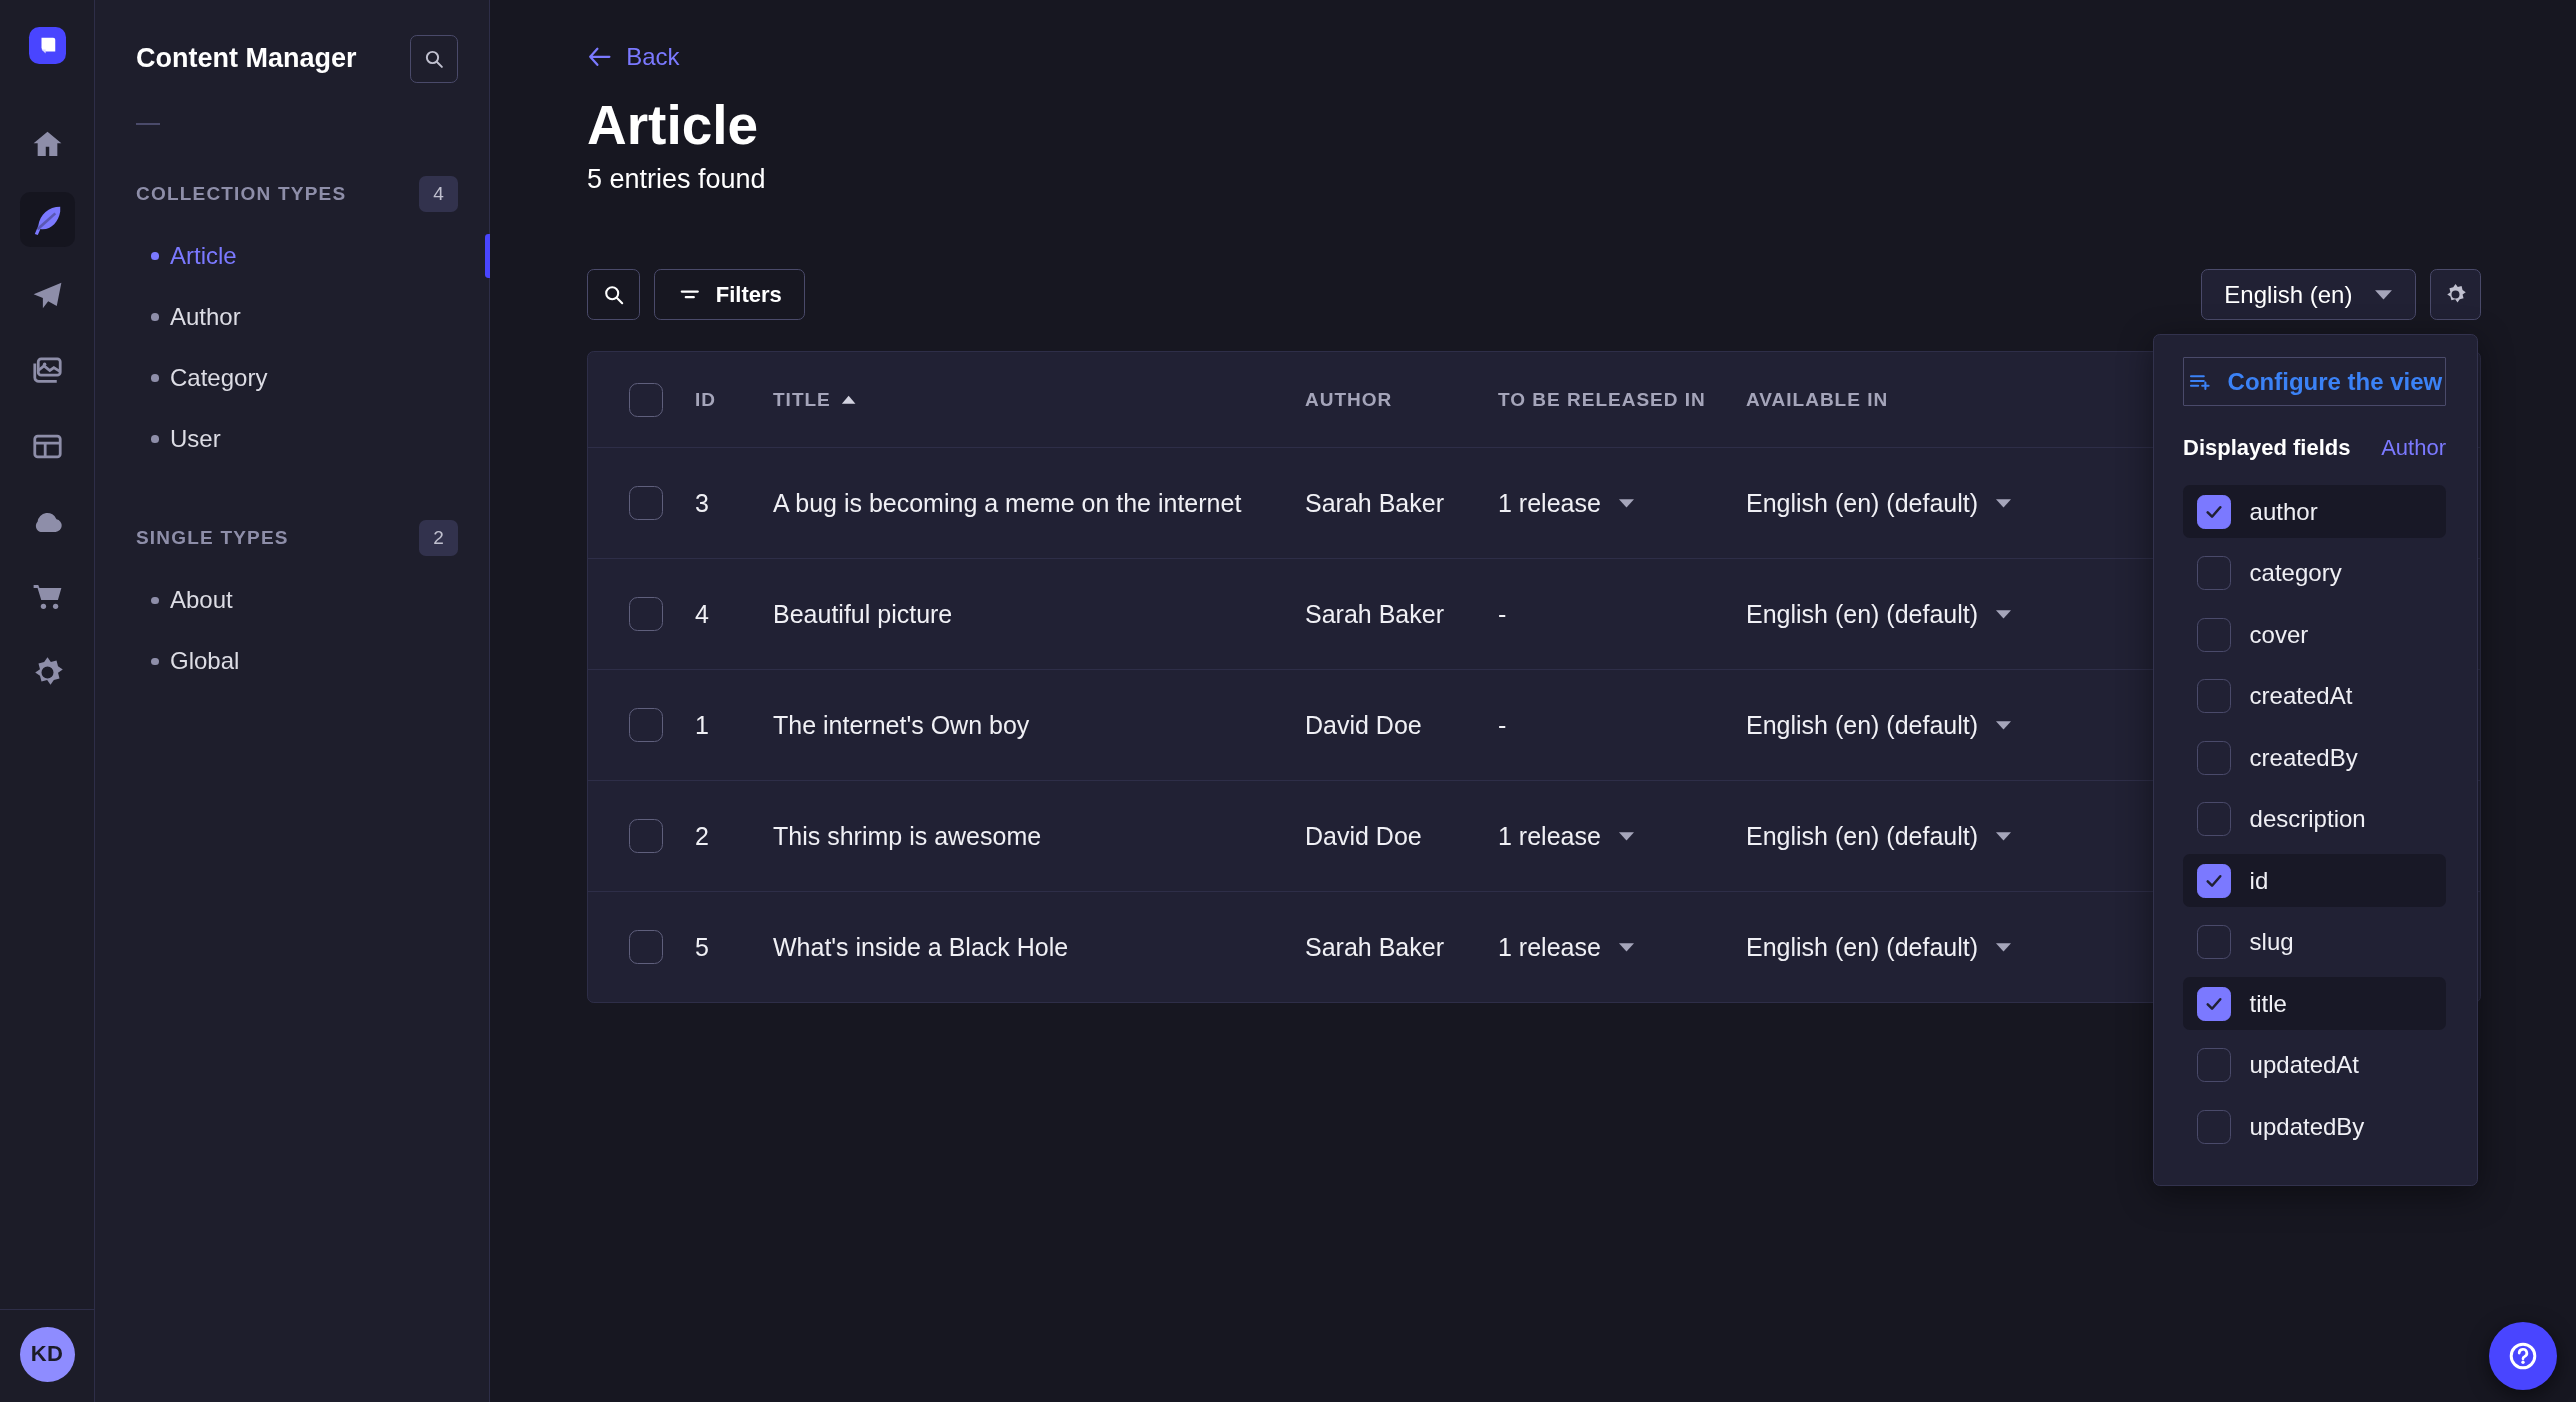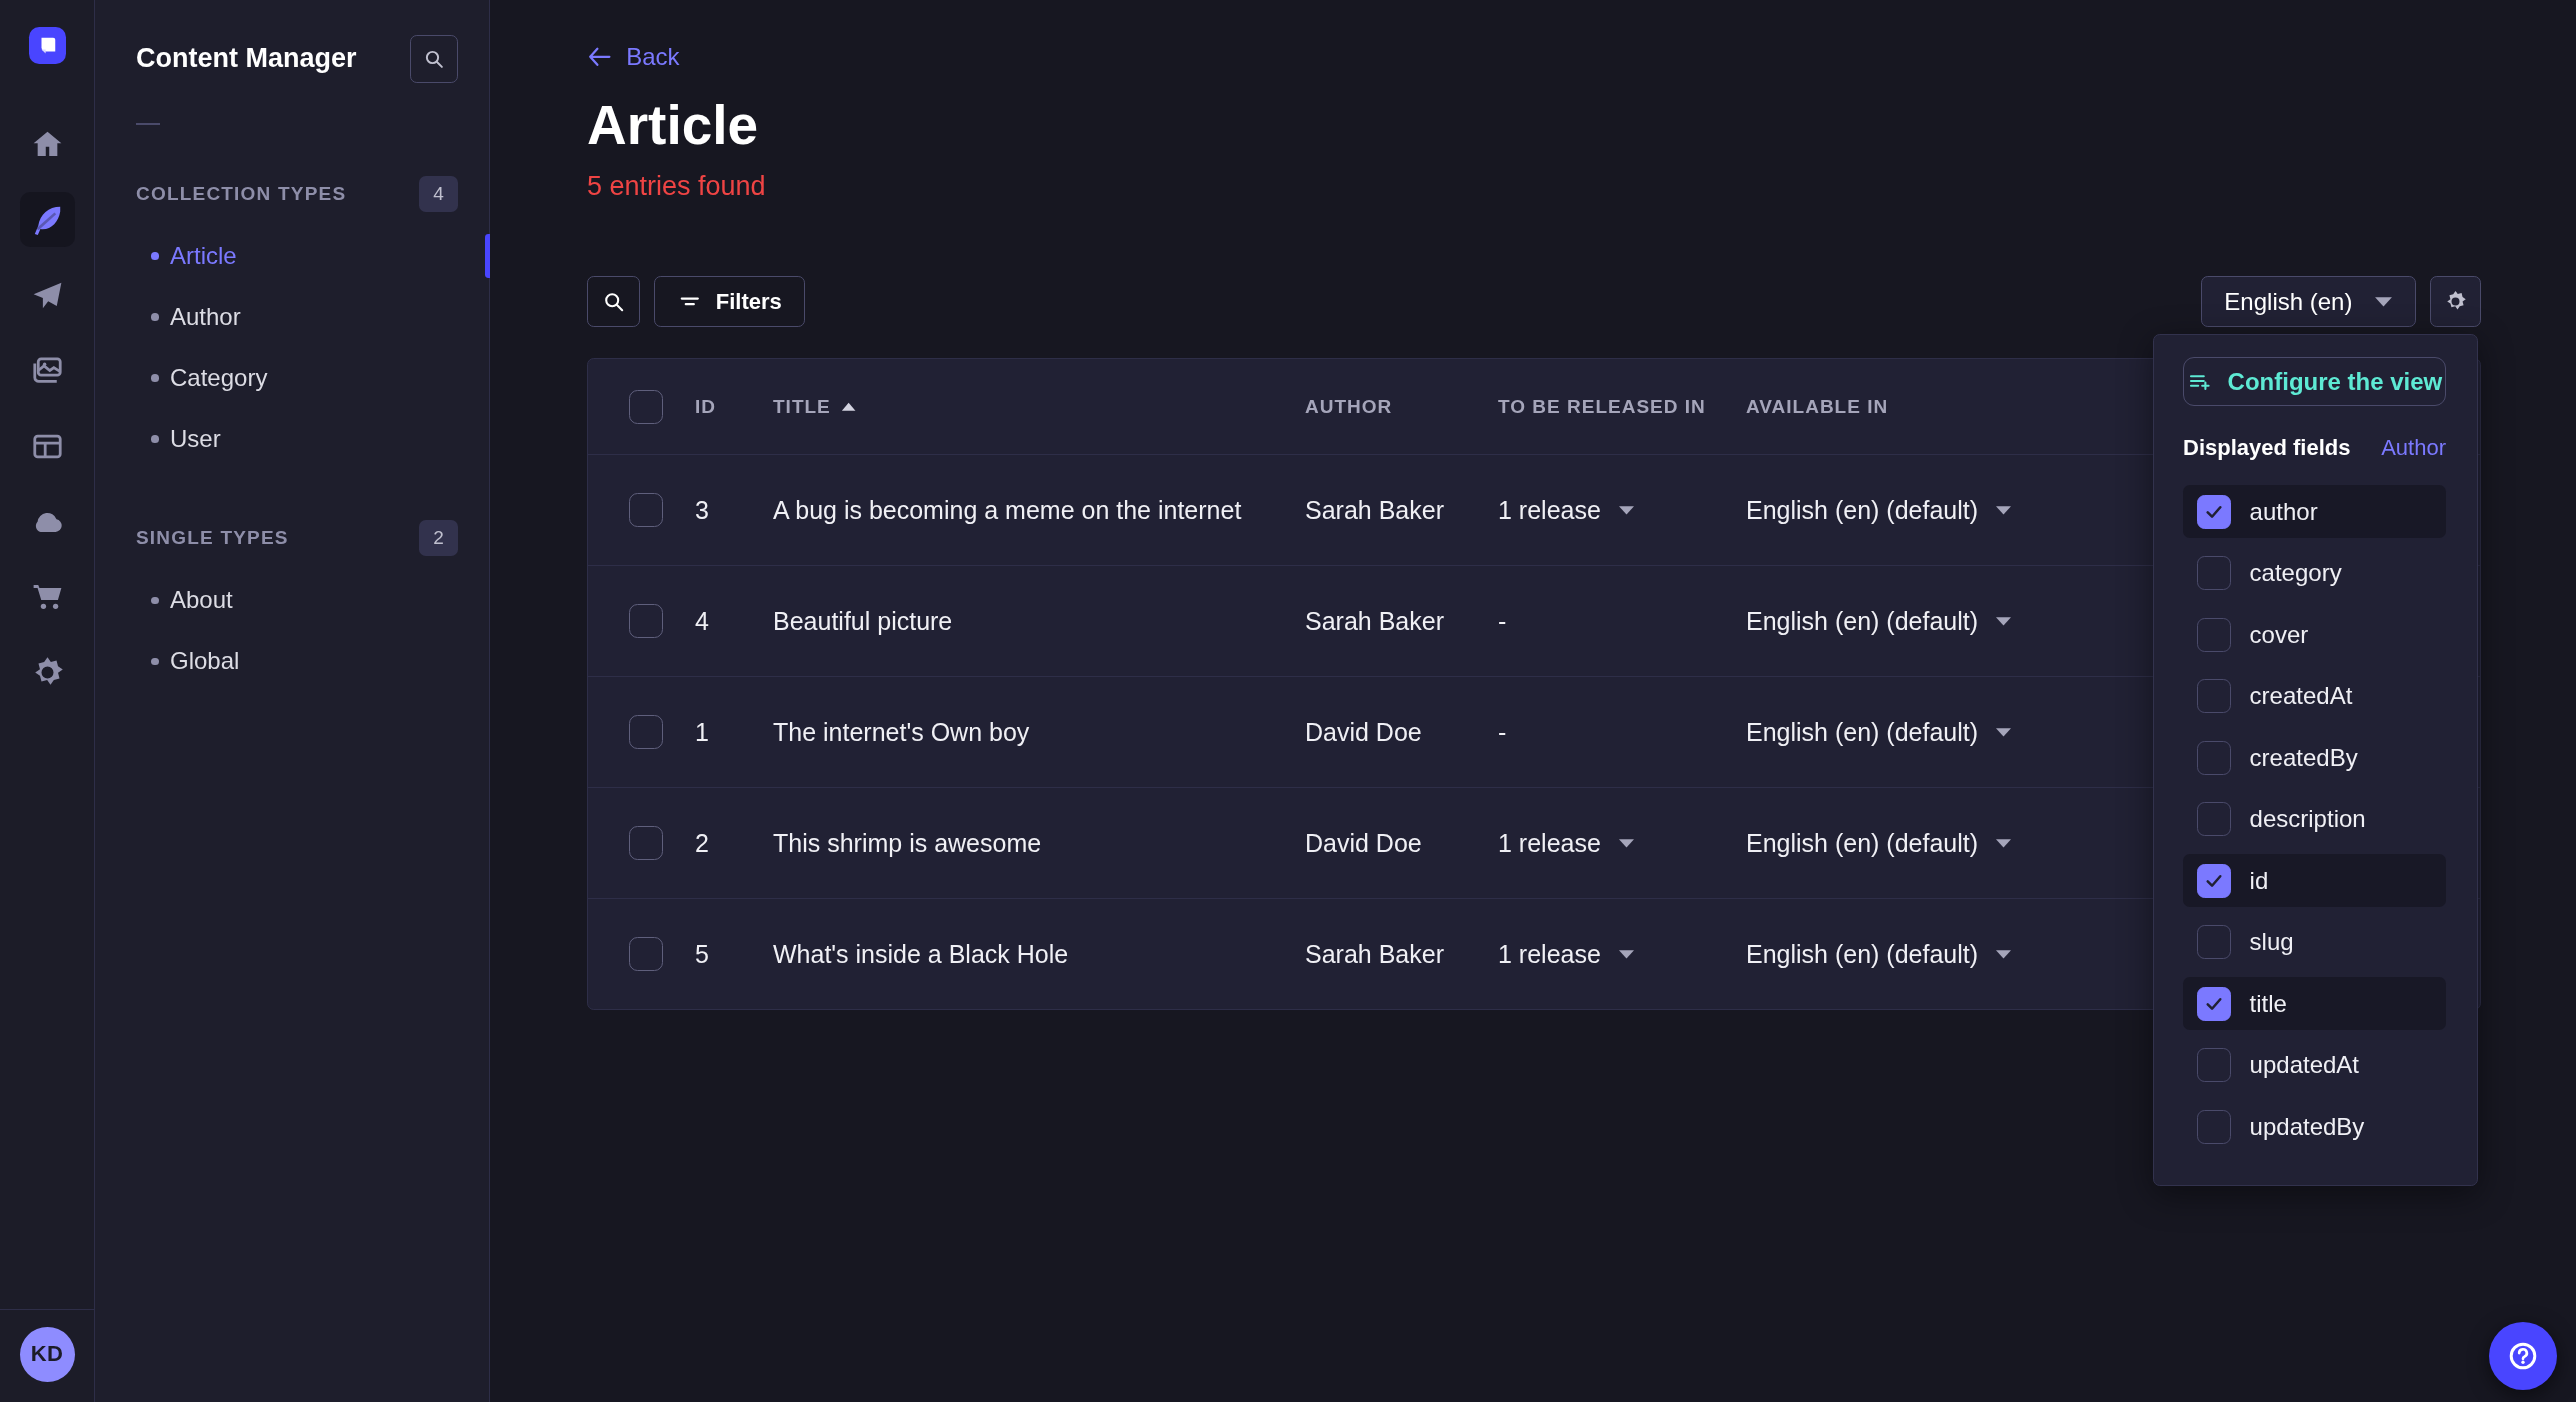--- a/index.html
+++ b/index.html
@@ -75,21 +75,21 @@
   .content { padding:37px 95px 0 97px; }
   .back-link { display:inline-flex; align-items:center; gap:13.6px; color:#7b79ff;
     font-size:24px; line-height:39px; cursor:pointer; }
   .title-row { margin-top:15.3px; display:flex; align-items:center; justify-content:space-between; }
   .page-title { font-size:55px; line-height:68px; font-weight:700; color:#ffffff; }
   .btn-primary {
     height:55px; padding:0 27px; background:#4945ff; border:none; border-radius:6.8px;
     color:#ffffff; font-size:24px; font-weight:600; display:inline-flex; align-items:center;
     gap:15.3px; cursor:pointer; font-family:inherit;
   }
-  .page-subtitle { margin-top:9px; font-size:27px; line-height:36px; color:#ef4444; }
+  .page-subtitle { margin-top:2px; font-size:27px; line-height:36px; color:#ffffff; }
 
   .action-row { margin-top:72px; display:flex; align-items:center; justify-content:space-between; }
   .action-left, .action-right { display:flex; align-items:center; gap:13.6px; }
   .btn-outline {
     height:51px; padding:0 22px; background:transparent; border:0.9px solid #4a4a6a; border-radius:6.8px;
     color:#ffffff; font-size:22px; font-weight:600; display:inline-flex; align-items:center; gap:13.6px;
     cursor:pointer; font-family:inherit;
   }
   .btn-outline.square { width:53px; padding:0; justify-content:center; }
   .select-filled {
@@ -122,22 +122,22 @@
     cursor:pointer; flex:0 0 34px;
   }
 
   
   .popover {
     position:absolute; top:334px; right:98px; width:325px;
     background:#212134; border:0.9px solid #32324d; border-radius:6.8px;
     box-shadow:0 8.5px 34px rgba(0,0,0,.45); padding:22px 31px 32px 29px; z-index:5;
   }
   .btn-configure {
-    width:100%; height:49px; background:transparent; border:0.9px solid #4a4a6a; border-radius:11px;
-    color:#5eead4; font-size:24px; font-weight:600; display:flex; align-items:center;
+    width:100%; height:49px; background:transparent; border:0.9px solid #4a4a6a; border-radius:1px;
+    color:#3b82f6; font-size:24px; font-weight:600; display:flex; align-items:center;
     justify-content:center; gap:15.3px; cursor:pointer; font-family:inherit;
   }
   .fields-head { margin-top:29px; display:flex; align-items:center; justify-content:space-between; }
   .fields-title { font-size:22px; font-weight:700; color:#ffffff; line-height:25.6px; }
   .reset-link { font-size:22px; color:#7b79ff; cursor:pointer; }
   .fields-list { margin-top:24px; display:flex; flex-direction:column; gap:8.5px; }
   .field {
     height:53px; border-radius:6.8px; display:flex; align-items:center; gap:19px;
     padding-left:13.6px; font-size:24px; color:#f0f0f5; cursor:pointer;
   }

